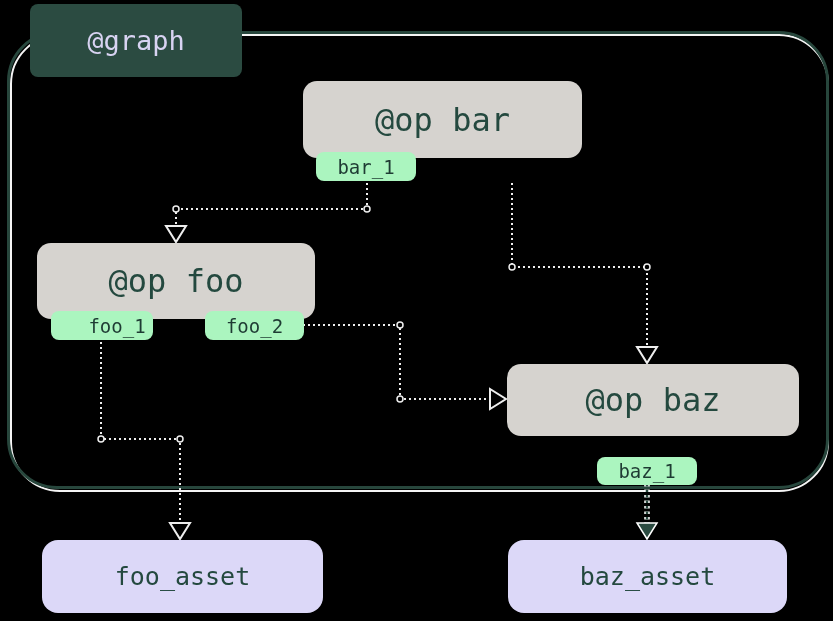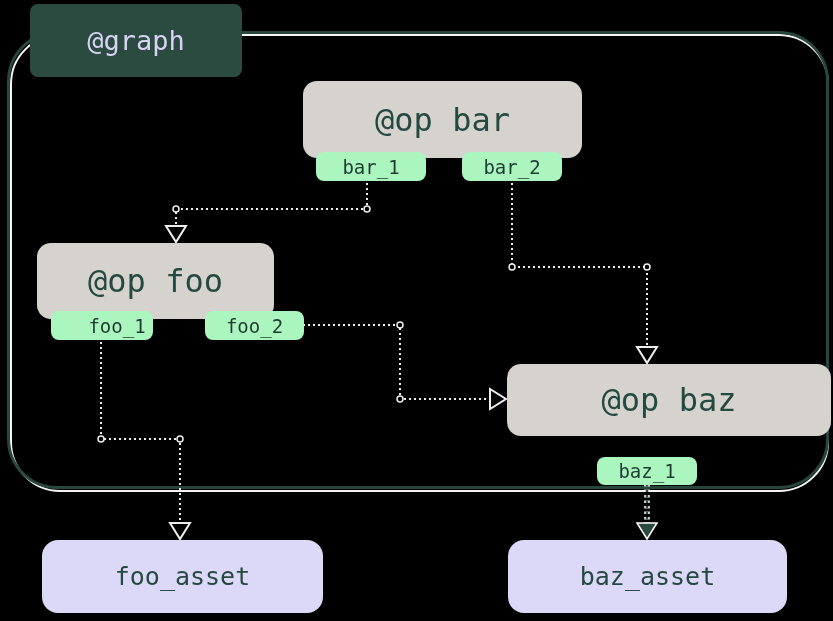--- a/index.html
+++ b/index.html
@@ -118,38 +118,35 @@
     <polygon points="166,226 186,226 176,242" fill="#000000" stroke="#eeeeee" stroke-width="2"></polygon>
     <polygon points="637,347 657,347 647,363" fill="#000000" stroke="#eeeeee" stroke-width="2"></polygon>
     <polygon points="490,389 490,409 506,399" fill="#000000" stroke="#eeeeee" stroke-width="2"></polygon>
     <polygon points="170,523 190,523 180,539" fill="#000000" stroke="#eeeeee" stroke-width="2"></polygon>
     <polygon points="637,523 657,523 647,539" fill="#2b4b41" stroke="#ffffff" stroke-width="1.5"></polygon>
   </svg>
 
   <div class="op-node" style="left:303px; top:81px; width:279px; height:77px;">
     <span>@op bar</span>
   </div>
-  <div class="out-tag" style="left:316px; top:152px; width:110px;">
+  <div class="out-tag" style="left:316px; top:152px; width:100px;">
     <span>bar_1</span>
   </div>
-  <div class="out-tag" style="left:462px; top:152px; width:100px;">
-    <span>bar_2</span>
-  </div>
 
-  <div class="op-node" style="left:37px; top:243px; width:237px; height:76px;">
+  <div class="op-node" style="left:37px; top:243px; width:278px; height:76px;">
     <span>@op foo</span>
   </div>
   <div class="out-tag" style="left:51px; top:311px; width:102px;padding-left:30px;">
     <span>foo_1</span>
   </div>
   <div class="out-tag" style="left:198px; top:311px; width:99px;margin-left:7px;">
     <span>foo_2</span>
   </div>
 
-  <div class="op-node" style="left:507px; top:364px; width:324px; height:72px;">
+  <div class="op-node" style="left:507px; top:364px; width:292px; height:72px;">
     <span>@op baz</span>
   </div>
   <div class="out-tag" style="left:597px; top:433px; width:100px; height:28px;margin-top:24px;">
     <span>baz_1</span>
   </div>
 
   <div class="asset-node" style="left:42px; top:540px; width:281px; height:73px;">
     <span>foo_asset</span>
   </div>
   <div class="asset-node" style="left:508px; top:540px; width:279px; height:73px;">

